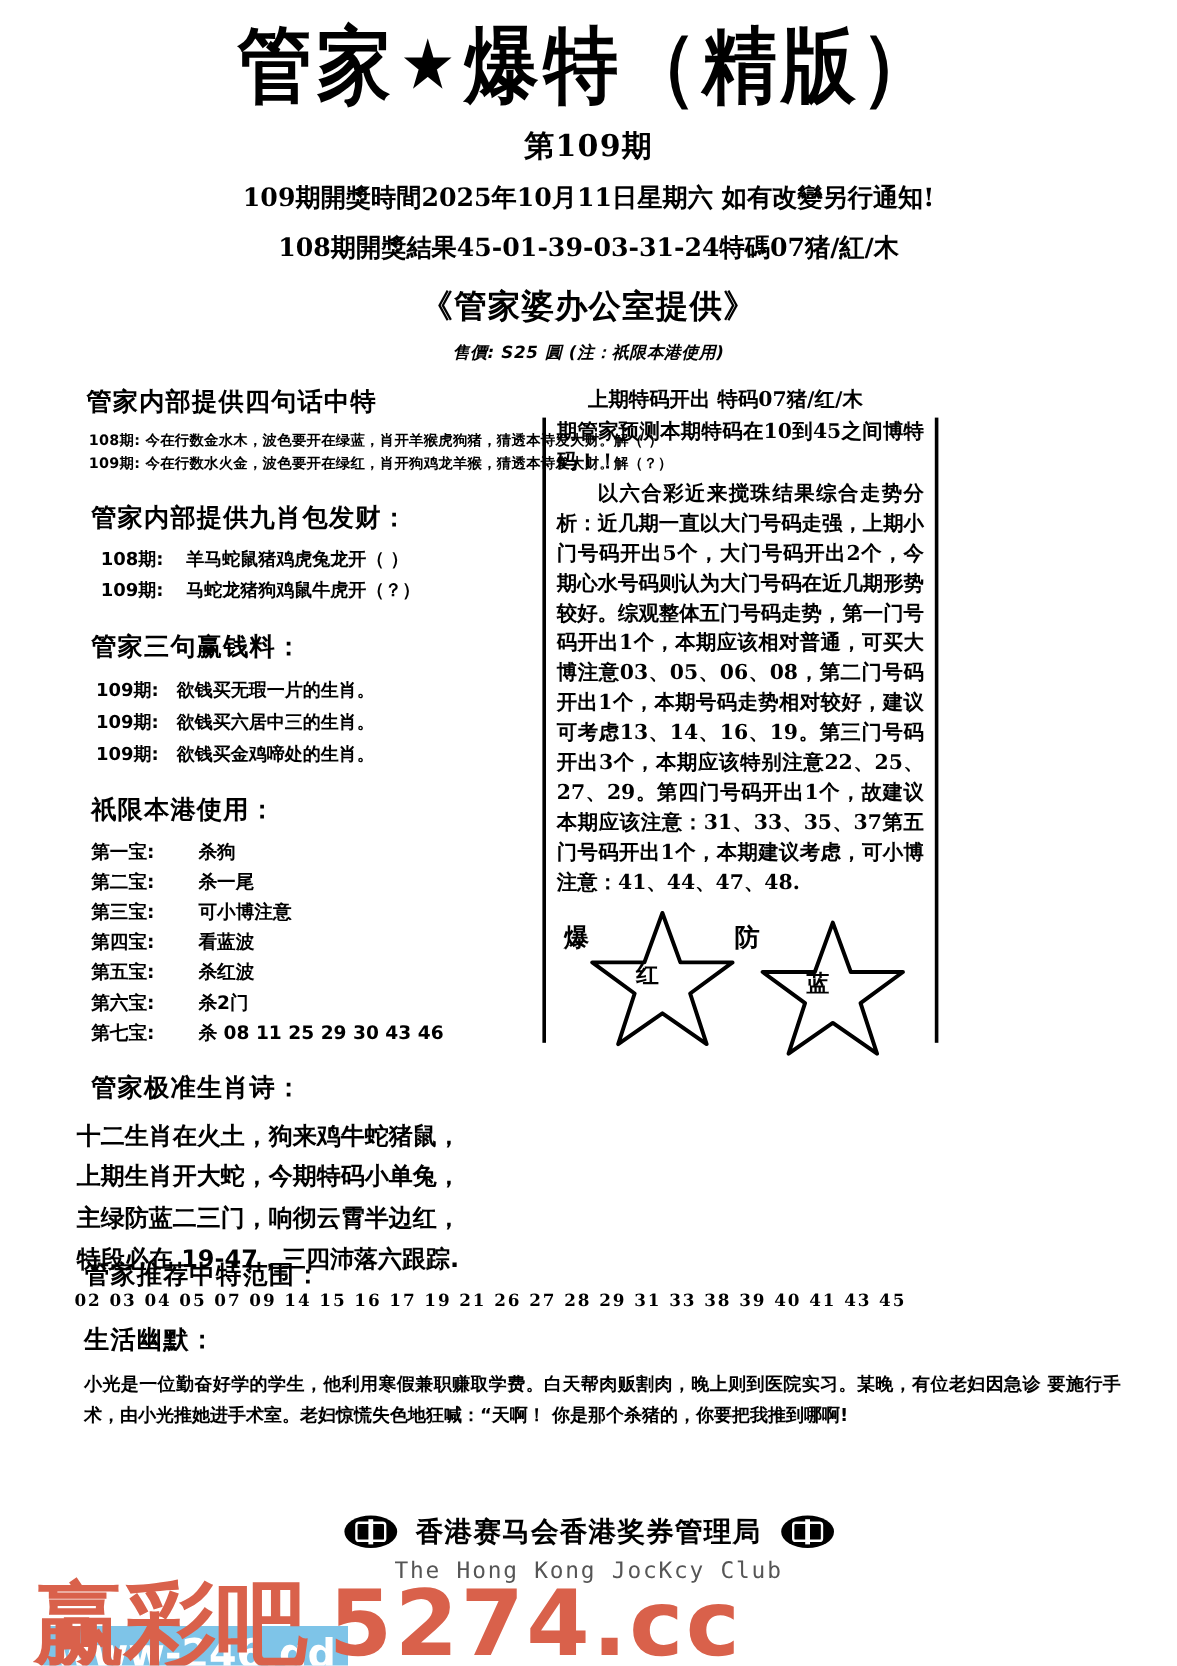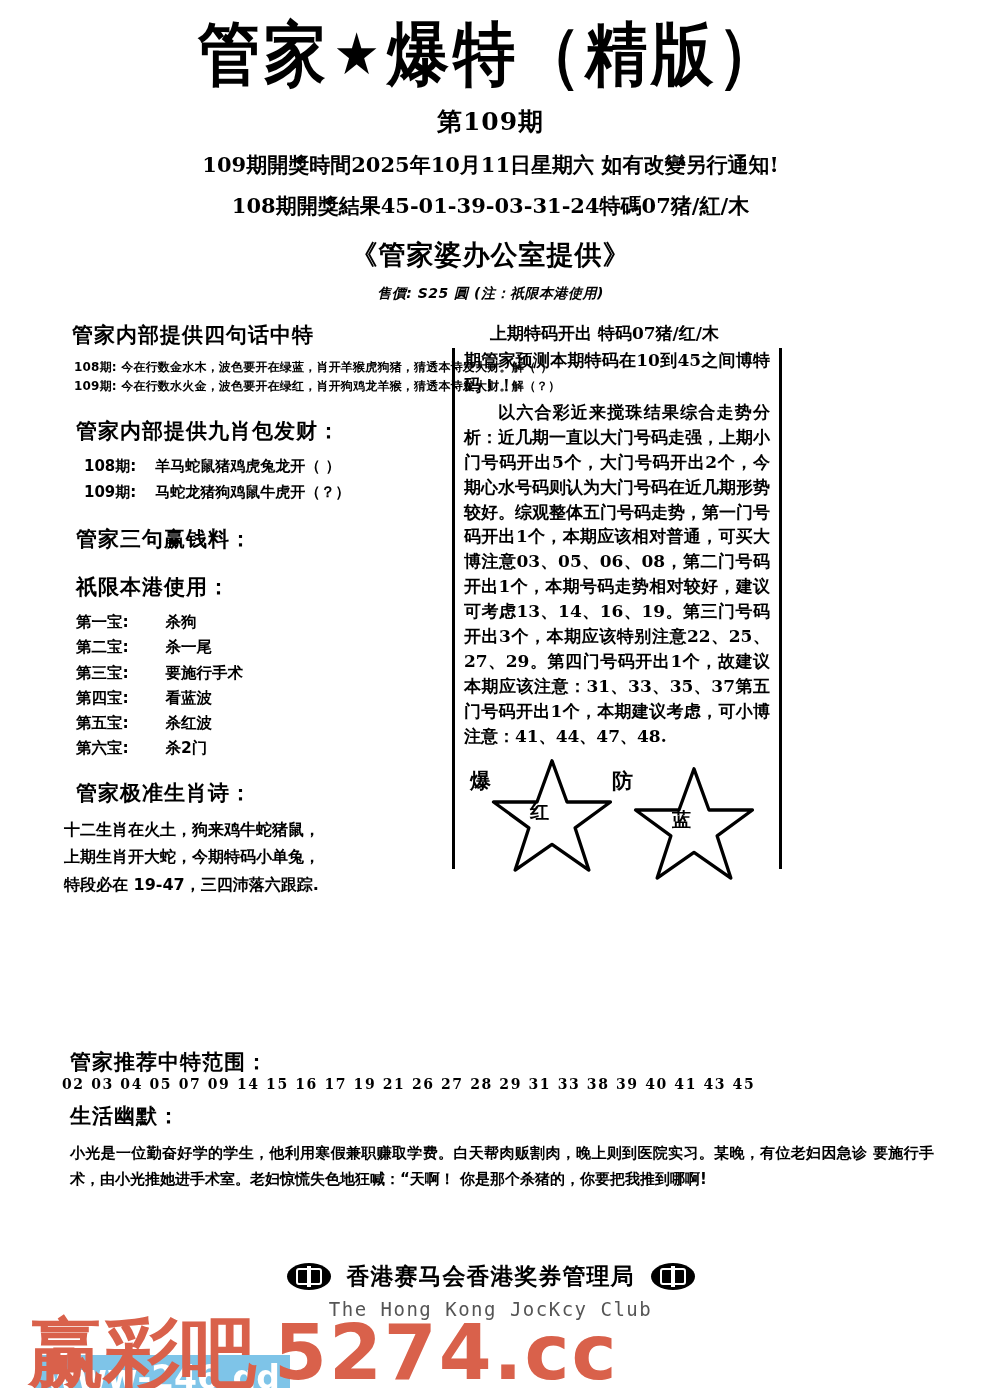--- a/index.html
+++ b/index.html
@@ -93,21 +93,21 @@
   .nine-line .lbl{display:inline-block;width:66px;}
   .three-line{
     font-size:15px;font-weight:bold;line-height:1.75;margin-left:8px;white-space:nowrap;
   }
   .three-line .lbl{display:inline-block;width:62px;}
   .treasure-line{
     font-size:15.5px;font-weight:bold;line-height:1.62;margin-left:6px;white-space:nowrap;
   }
   .treasure-line .lbl{display:inline-block;width:84px;}
   .poem-line{
-    font-size:16px;font-weight:bold;line-height:1.72;margin-left:2px;white-space:nowrap;
+    font-size:20px;font-weight:bold;line-height:1.72;margin-left:2px;white-space:nowrap;
   }
 
   
   .analysis-first{
     font-family:"DejaVu Serif","Liberation Serif",serif;
     font-size:17px;font-weight:bold;line-height:1.5;
     text-indent:28px;
     margin:0 4px 0 10px;
     white-space:nowrap;
   }
@@ -252,53 +252,72 @@
           <span class="lbl">108期:</span>
           <span>羊马蛇鼠猪鸡虎兔龙开（   ）</span>
         </div>
         <div class="nine-line">
           <span class="lbl">109期:</span>
           <span>马蛇龙猪狗鸡鼠牛虎开（？）</span>
         </div>
       </div>
 
       <div class="sec-head indent" style="margin-top:20px;">管家三句赢钱料：</div>
+      <div style="margin-left:10px;">
+        <div class="three-line">
+          <span class="lbl">109期:</span>
+          <span>欲钱买无瑕一片的生肖。</span>
+        </div>
+        <div class="three-line">
+          <span class="lbl">109期:</span>
+          <span>欲钱买六居中三的生肖。</span>
+        </div>
+        <div class="three-line">
+          <span class="lbl">109期:</span>
+          <span>欲钱买金鸡啼处的生肖。</span>
+        </div>
+      </div>
 
       <div class="sec-head indent" style="margin-top:20px;">祇限本港使用：</div>
       <div style="margin-left:8px;">
         <div class="treasure-line">
           <span class="lbl">第一宝:</span>
           <span>杀狗</span>
         </div>
         <div class="treasure-line">
           <span class="lbl">第二宝:</span>
           <span>杀一尾</span>
         </div>
         <div class="treasure-line">
           <span class="lbl">第三宝:</span>
-          <span>要施行手术</span>
+          <span>可小博注意</span>
         </div>
         <div class="treasure-line">
           <span class="lbl">第四宝:</span>
           <span>看蓝波</span>
         </div>
         <div class="treasure-line">
           <span class="lbl">第五宝:</span>
           <span>杀红波</span>
         </div>
         <div class="treasure-line">
           <span class="lbl">第六宝:</span>
           <span>杀2门</span>
+        </div>
+        <div class="treasure-line">
+          <span class="lbl">第七宝:</span>
+          <span>杀 08  11  25  29  30  43  46</span>
         </div>
       </div>
 
       <div class="sec-head indent" style="margin-top:18px;">管家极准生肖诗：</div>
       <div style="margin-left:0px;">
         <div class="poem-line">十二生肖在火土，狗来鸡牛蛇猪鼠，</div>
         <div class="poem-line">上期生肖开大蛇，今期特码小单兔，</div>
+        <div class="poem-line">主绿防蓝二三门，响彻云霄半边红，</div>
         <div class="poem-line">特段必在 19-47，三四沛落六跟踪.</div>
       </div>
     </div>
 
     <div class="right-col">
       <div class="analysis-first">上期特码开出 特码07猪/红/木</div>
 
       <div class="analysis-box">
         <p class="analysis-p cont">期管家预测本期特码在10到45之间博特码！！</p>
         <p class="analysis-p lead">以六合彩近来搅珠结果综合走势分析：近几期一直以大门号码走强，上期小门号码开出5个，大门号码开出2个，今期心水号码则认为大门号码在近几期形势较好。综观整体五门号码走势，第一门号码开出1个，本期应该相对普通，可买大博注意03、05、06、08，第二门号码开出1个，本期号码走势相对较好，建议可考虑13、14、16、19。第三门号码开出3个，本期应该特别注意22、25、27、29。第四门号码开出1个，故建议本期应该注意：31、33、35、37第五门号码开出1个，本期建议考虑，可小博注意：41、44、47、48.</p>

